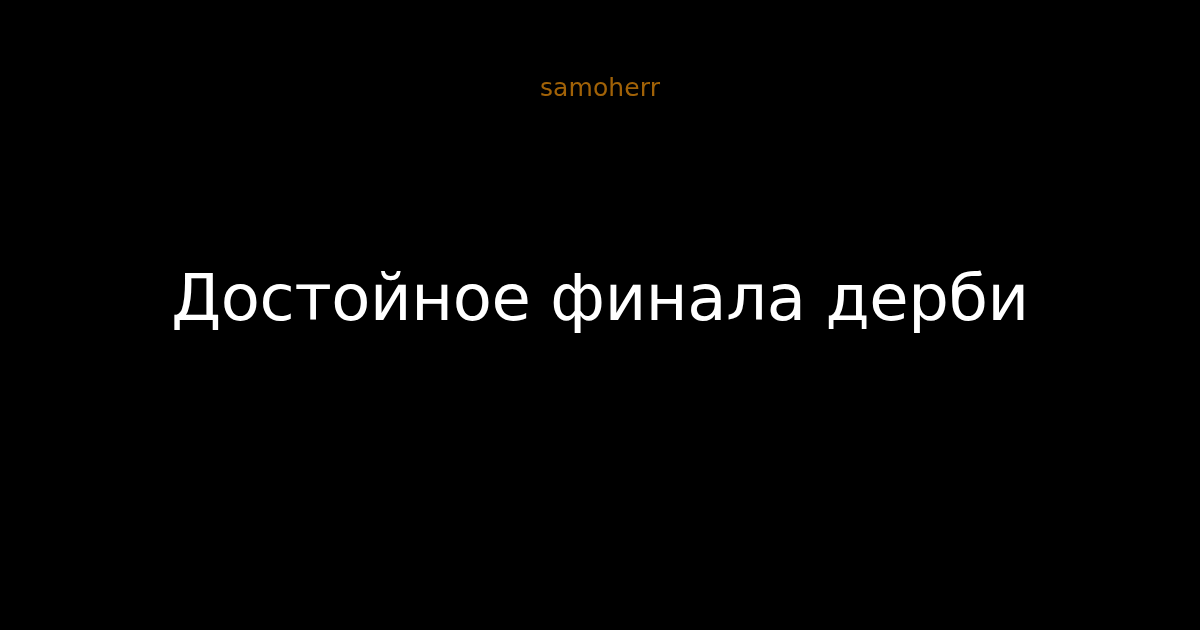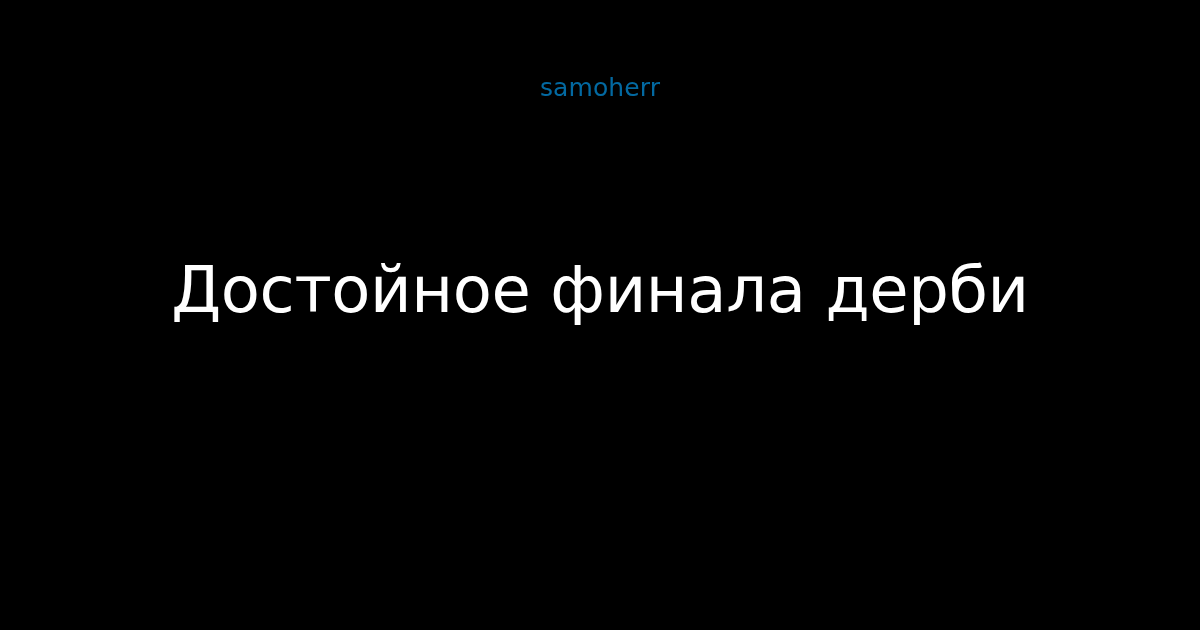--- a/index.html
+++ b/index.html
@@ -25,41 +25,41 @@
     background: #000000;
     display: block;
   }
 
   .site-name {
     position: absolute;
     top: 72px;
     left: 0;
     width: 1200px;
     text-align: center;
-    color: #0369a1;
+    color: #a16207;
     font-family: "DejaVu Sans", "Liberation Sans", sans-serif;
     font-size: 25px;
     font-weight: 400;
     line-height: 32px;
     letter-spacing: 0.1px;
     white-space: nowrap;
   }
 
   .title-wrap {
     position: absolute;
     top: 252px;
     left: 0;
     width: 1200px;
     display: flex;
     align-items: flex-start;
     justify-content: center;
   }
 
   .title {
-    margin: 0;
+    margin: 8px;
     padding: 0 40px;
     max-width: 1040px;
     text-align: center;
     color: #ffffff;
     font-family: "DejaVu Sans", "Liberation Sans", sans-serif;
     font-size: 64px;
     font-weight: 400;
     line-height: 76px;
     letter-spacing: -0.4px;
     word-wrap: break-word;

